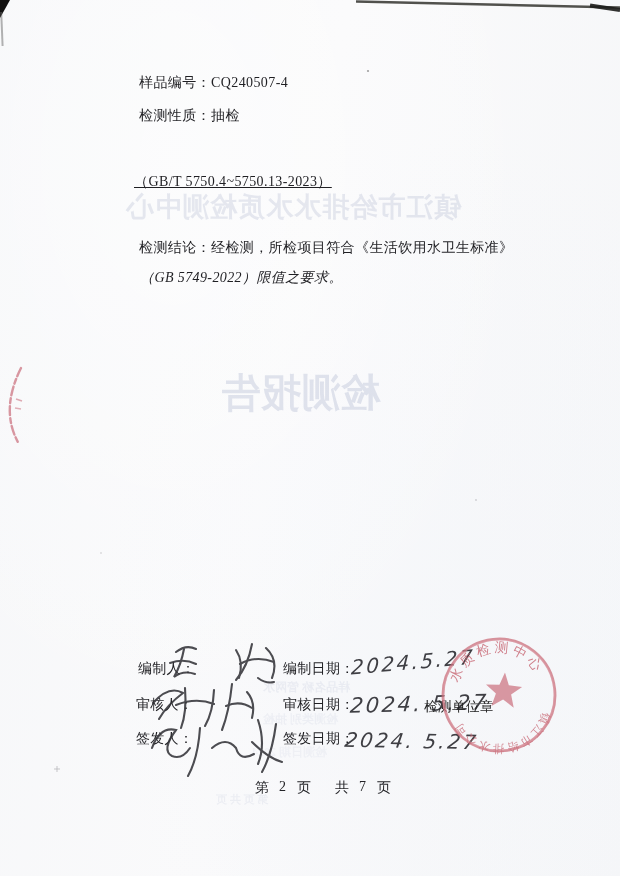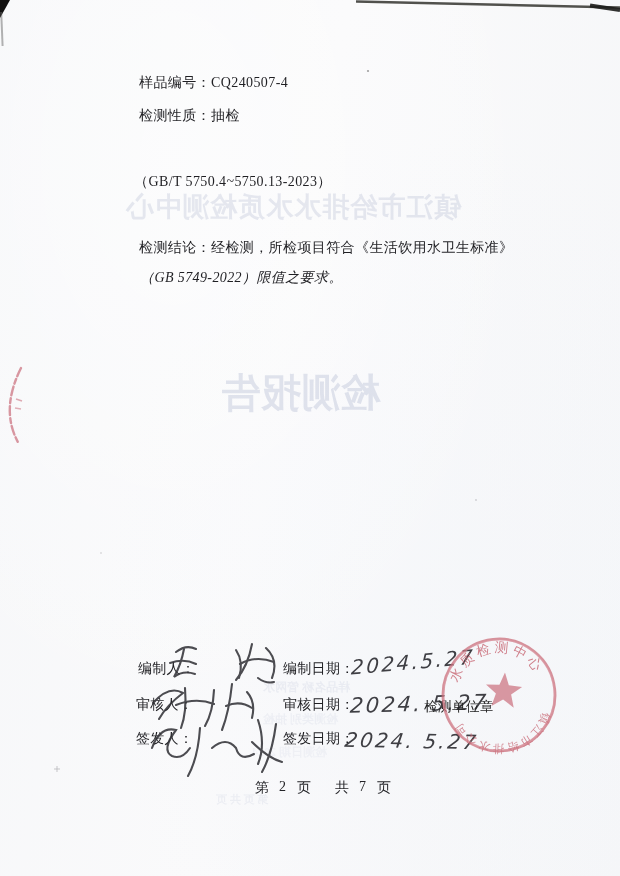--- a/index.html
+++ b/index.html
@@ -38,21 +38,21 @@
 
   <div class="bleed" style="left:125px;top:189px;font-size:27px;letter-spacing:1px;opacity:.20;">镇江市给排水水质检测中心</div>
   <div class="bleed" style="left:220px;top:366px;font-size:39px;letter-spacing:1px;opacity:.24;">检测报告</div>
   <div class="bleed" style="left:263px;top:679px;font-size:12px;opacity:.12;">样品名称 管网水</div>
   <div class="bleed" style="left:263px;top:711px;font-size:12px;opacity:.09;">检测类别 抽检</div>
   <div class="bleed" style="left:252px;top:744px;font-size:12px;opacity:.08;">检测日期 2024</div>
   <div class="bleed" style="left:216px;top:792px;font-size:11px;opacity:.11;">第 页 共 页</div>
 
   <div class="bodyline" style="left:139px;top:74px;">样品编号：CQ240507-4</div>
   <div class="bodyline" style="left:139px;top:107px;">检测性质：抽检</div>
-  <div class="bodyline" style="left:134px;top:173px;">（GB/T 5750.4~5750.13-2023）</div>
+  <div class="bodyline" style="left:134px;top:173px;text-decoration:underline;">（GB/T 5750.4~5750.13-2023）</div>
   <div class="bodyline" style="left:139px;top:239px;">检测结论：经检测，所检项目符合《生活饮用水卫生标准》</div>
   <div class="bodyline" style="left:140px;top:269px;font-style:italic;">（GB 5749-2022）限值之要求。</div>
 
   <div class="siglabel" style="left:138px;top:660px;">编制人：</div>
   <div class="siglabel" style="left:283px;top:660px;">编制日期：</div>
   <div class="siglabel" style="left:136px;top:696px;">审核人：</div>
   <div class="siglabel" style="left:283px;top:696px;">审核日期：</div>
   <div class="siglabel" style="left:136px;top:730px;">签发人：</div>
   <div class="siglabel" style="left:283px;top:730px;">签发日期：</div>
 

